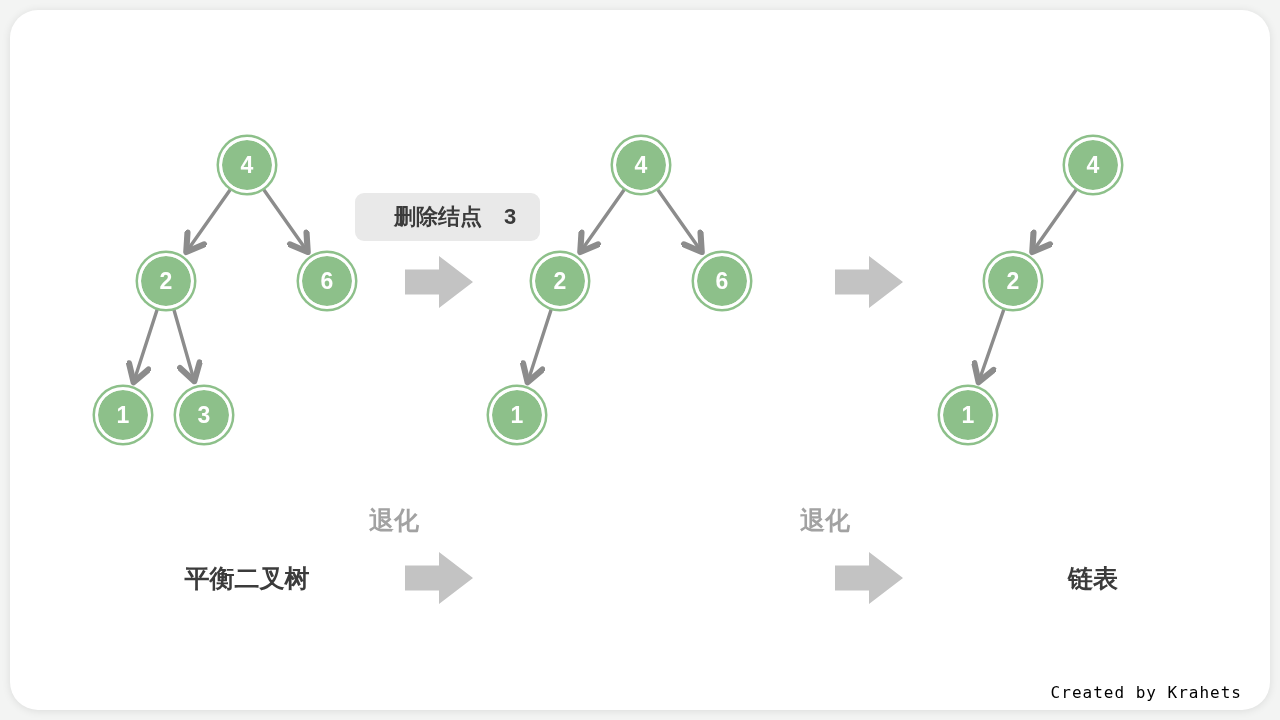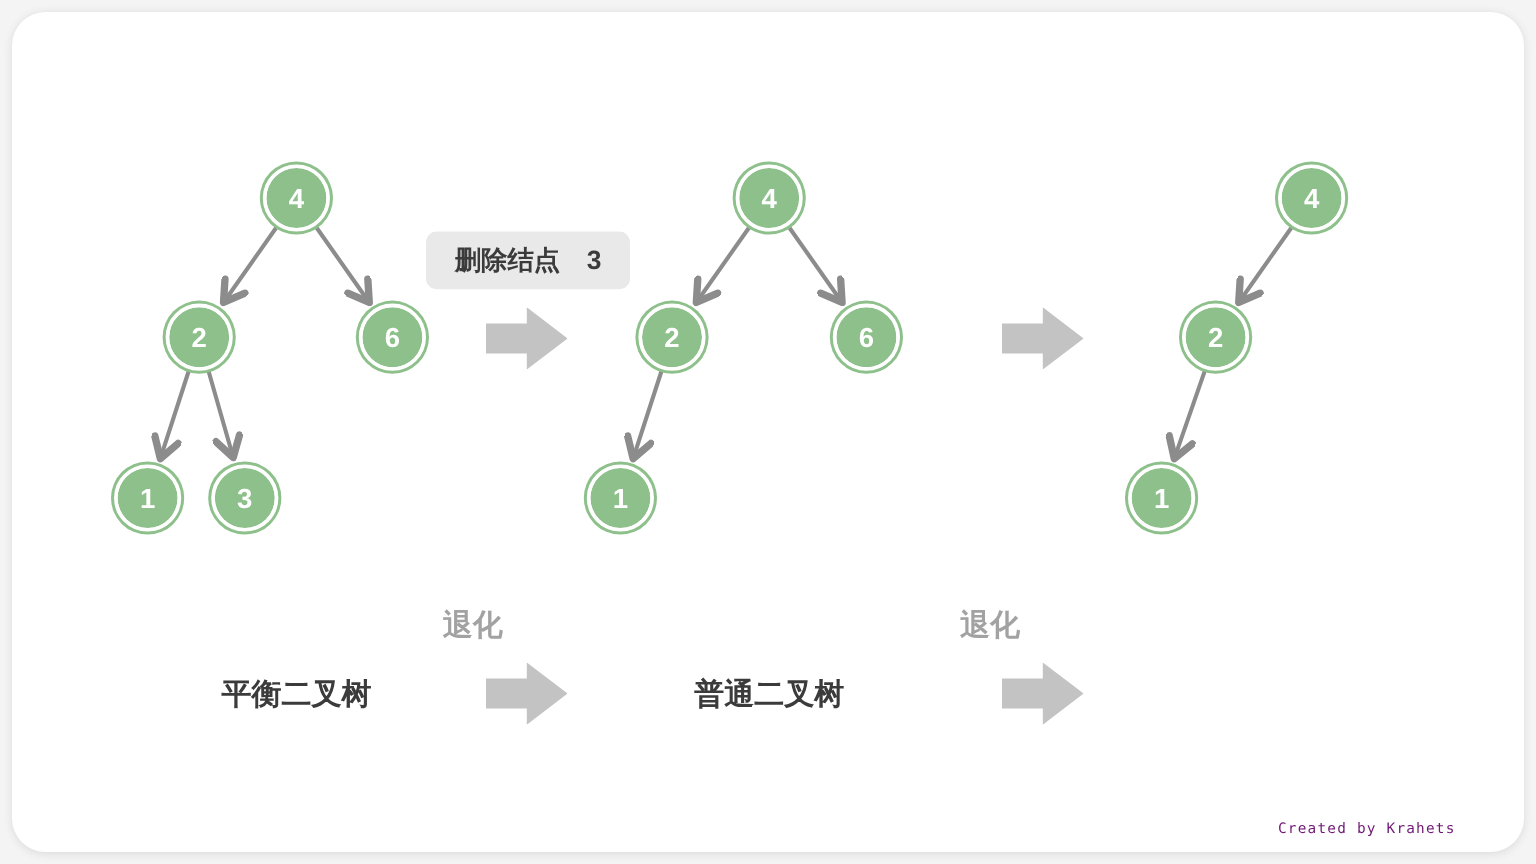--- a/index.html
+++ b/index.html
@@ -39,20 +39,21 @@
   .step-box {
     position: absolute;
     width: 170px; height: 48px;
     background: #e9e9e9;
     border-radius: 9px;
     display: flex; align-items: center; justify-content: center;
     color: #3b3b3b;
     font-size: 22px;
     font-weight: bold;
     white-space: pre;
+    padding-left: 15px;
   }
   .block-arrow {
     position: absolute;
     width: 68px; height: 52px;
     background: #c3c3c3;
     clip-path: polygon(0 26%, 50% 26%, 50% 0, 100% 50%, 50% 100%, 50% 74%, 0 74%);
   }
   .degrade {
     position: absolute;
     width: 140px;
@@ -64,24 +65,24 @@
   .tree-name {
     position: absolute;
     width: 320px;
     text-align: center;
     color: #3b3b3b;
     font-size: 25px;
     font-weight: bold;
   }
   .credit {
     position: absolute;
-    right: 57px; top: 673px;
-    color: #701a75;
+    right: 28px; top: 673px;
+    color: #000000;
     font-family: "DejaVu Sans Mono", "Liberation Mono", monospace;
-    font-size: 12px;
+    font-size: 16px;
     letter-spacing: 1px;
   }
 </style>
 </head>
 <body>
 
 <div class="card">
 
   <svg class="edges" viewBox="0 0 1280 720" style="left:-10px; top:-10px;">
     <defs>
@@ -124,16 +125,16 @@
 
   <div class="block-arrow" style="left:395px; top:246px;"></div>
   <div class="block-arrow" style="left:825px; top:246px;"></div>
 
   <div class="degrade" style="left:359px; top:494px;">退化</div>
   <div class="degrade" style="left:790px; top:494px;">退化</div>
   <div class="block-arrow" style="left:395px; top:542px;"></div>
   <div class="block-arrow" style="left:825px; top:542px;"></div>
 
   <div class="tree-name" style="left:77px;  top:552px;">平衡二叉树</div>
-  <div class="tree-name" style="left:471px; top:552px;">普通二叉树</div>
+  <div class="tree-name" style="left:923px; top:552px;">链表</div>
 
   <div class="credit">Created by Krahets</div>
 </div>
 
 </body></html>

